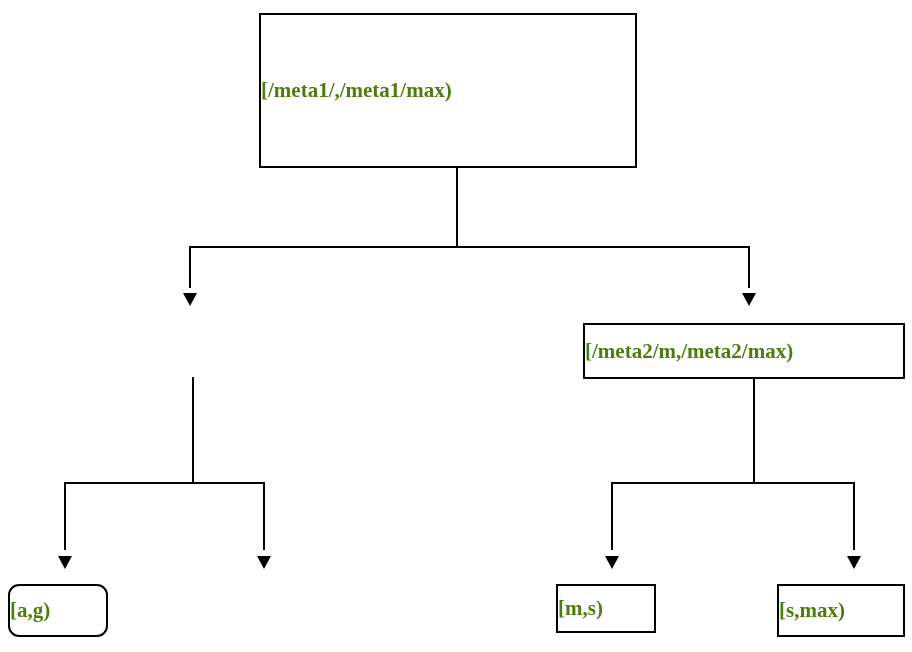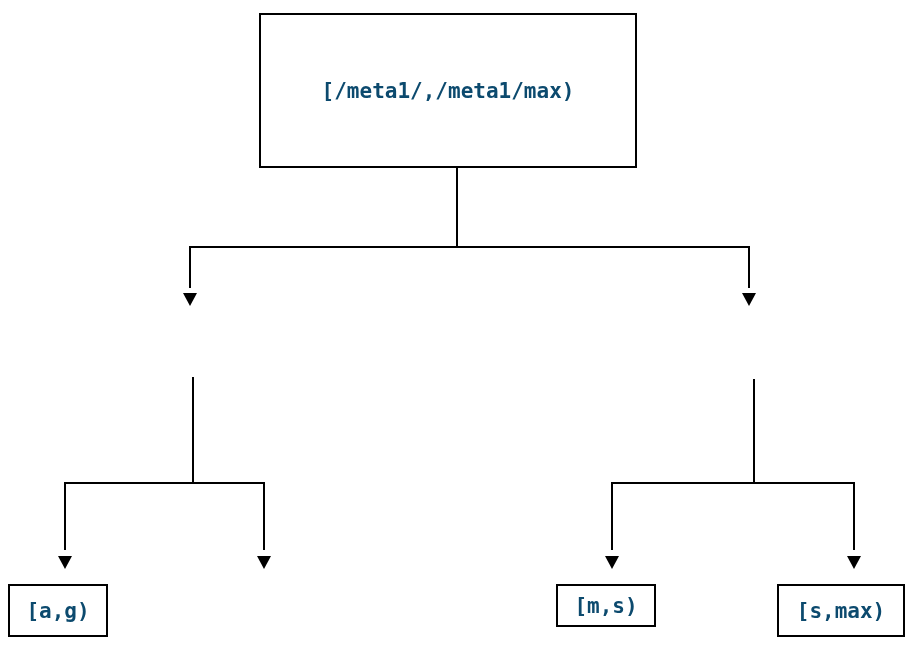--- a/index.html
+++ b/index.html
@@ -15,46 +15,47 @@
     font-family: "DejaVu Sans Mono", "Liberation Mono", monospace;
     overflow: hidden;
   }
   .node {
     position: absolute;
     box-sizing: border-box;
     background: #ffffff;
     border: 2px solid #000000;
     display: flex;
     align-items: center;
-    justify-content: center;
+    justify-content: flex-start;
     font-size: 21px;
     font-weight: bold;
-    color: #0c4a6e;
+    color: #4d7c0f;
     white-space: nowrap;
+    font-family: Liberation Serif, serif;
   }
   .vline, .hline {
     position: absolute;
     background: #000000;
   }
   .arrowhead {
     position: absolute;
     width: 0;
     height: 0;
     border-left: 7px solid transparent;
     border-right: 7px solid transparent;
     border-top: 13px solid #000000;
   }
 
   
   .node-root        { left: 259px; top: 13px;  width: 378px; height: 155px; }
   .node-left        { left: 23px;  top: 323px; width: 320px; height: 54px;  }
   .node-right       { left: 583px; top: 323px; width: 322px; height: 56px;  }
-  .node-left-left   { left: 8px;   top: 584px; width: 100px; height: 53px;  }
+  .node-left-left   { left: 8px;   top: 584px; width: 100px; height: 53px; border-radius: 11px;  }
   .node-left-right  { left: 203px; top: 584px; width: 100px; height: 53px;  }
-  .node-right-left  { left: 556px; top: 584px; width: 100px; height: 43px;  }
+  .node-right-left  { left: 556px; top: 584px; width: 100px; height: 49px;  }
   .node-right-right { left: 777px; top: 584px; width: 128px; height: 53px;  }
 </style>
 </head>
 <body>
 
 <div class="canvas">
 
   <div class="vline" style="left:456px; top:168px; width:2px; height:80px;"></div>
   <div class="hline" style="left:189px; top:246px; width:561px; height:2px;"></div>
   <div class="vline" style="left:189px; top:246px; width:2px; height:42px;"></div>
@@ -74,20 +75,23 @@
   <div class="vline" style="left:611px; top:482px; width:2px; height:68px;"></div>
   <div class="vline" style="left:853px; top:482px; width:2px; height:68px;"></div>
   <div class="arrowhead" style="left:605px; top:556px;"></div>
   <div class="arrowhead" style="left:847px; top:556px;"></div>
 
   <div class="node node-root">
     <span>[/meta1/,/meta1/max)</span>
   </div>
 
 
+  <div class="node node-right">
+    <span>[/meta2/m,/meta2/max)</span>
+  </div>
 
   <div class="node node-left-left">
     <span>[a,g)</span>
   </div>
 
 
   <div class="node node-right-left">
     <span>[m,s)</span>
   </div>
 

